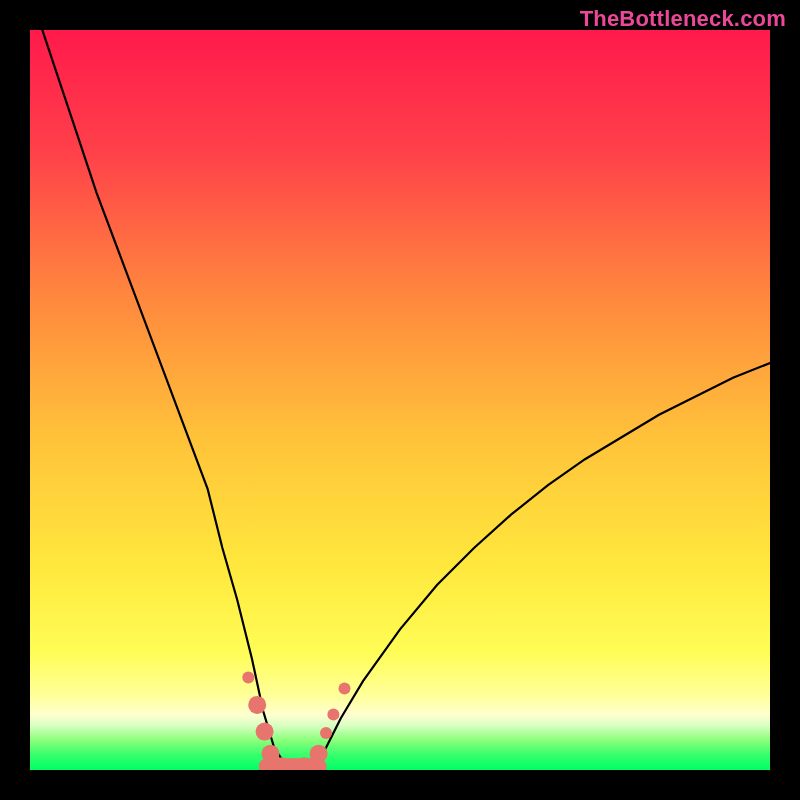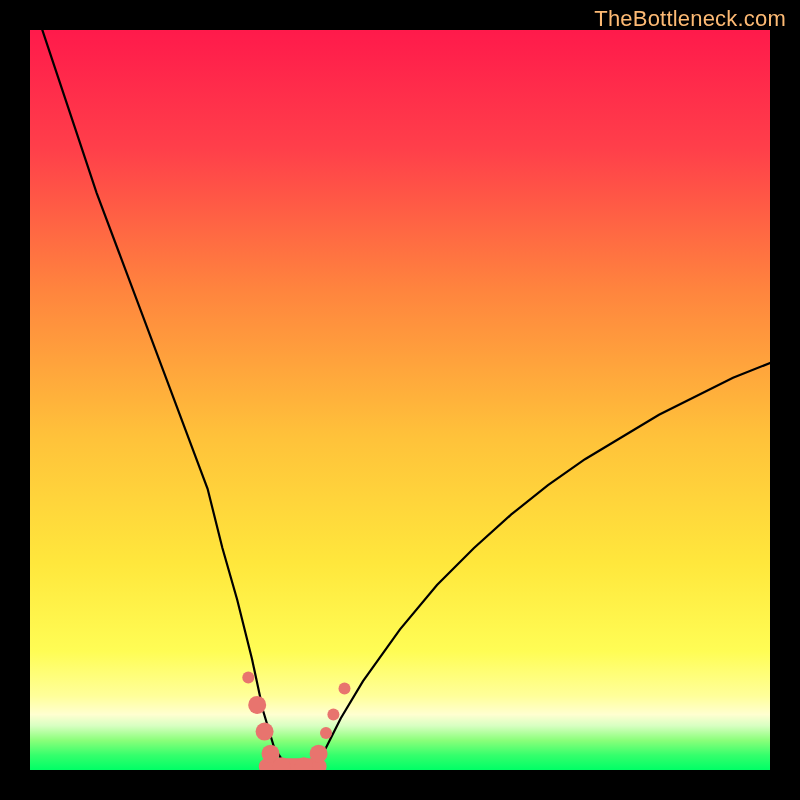--- a/index.html
+++ b/index.html
@@ -30,23 +30,23 @@
     position: absolute;
     left: 0;
     top: 0;
     width: 100%;
     height: 100%;
   }
   .watermark {
     position: absolute;
     top: 6px;
     right: 14px;
-    color: #fdba74;
+    color: #ec4899;
     font-size: 22px;
-    font-weight: 400;
+    font-weight: 700;
     letter-spacing: 0.2px;
   }
 </style>
 </head>
 <body>
 
 <div class="watermark">TheBottleneck.com</div>
 
 <div class="frame">
   <svg class="gradient" viewBox="0 0 740 740" preserveAspectRatio="none">

